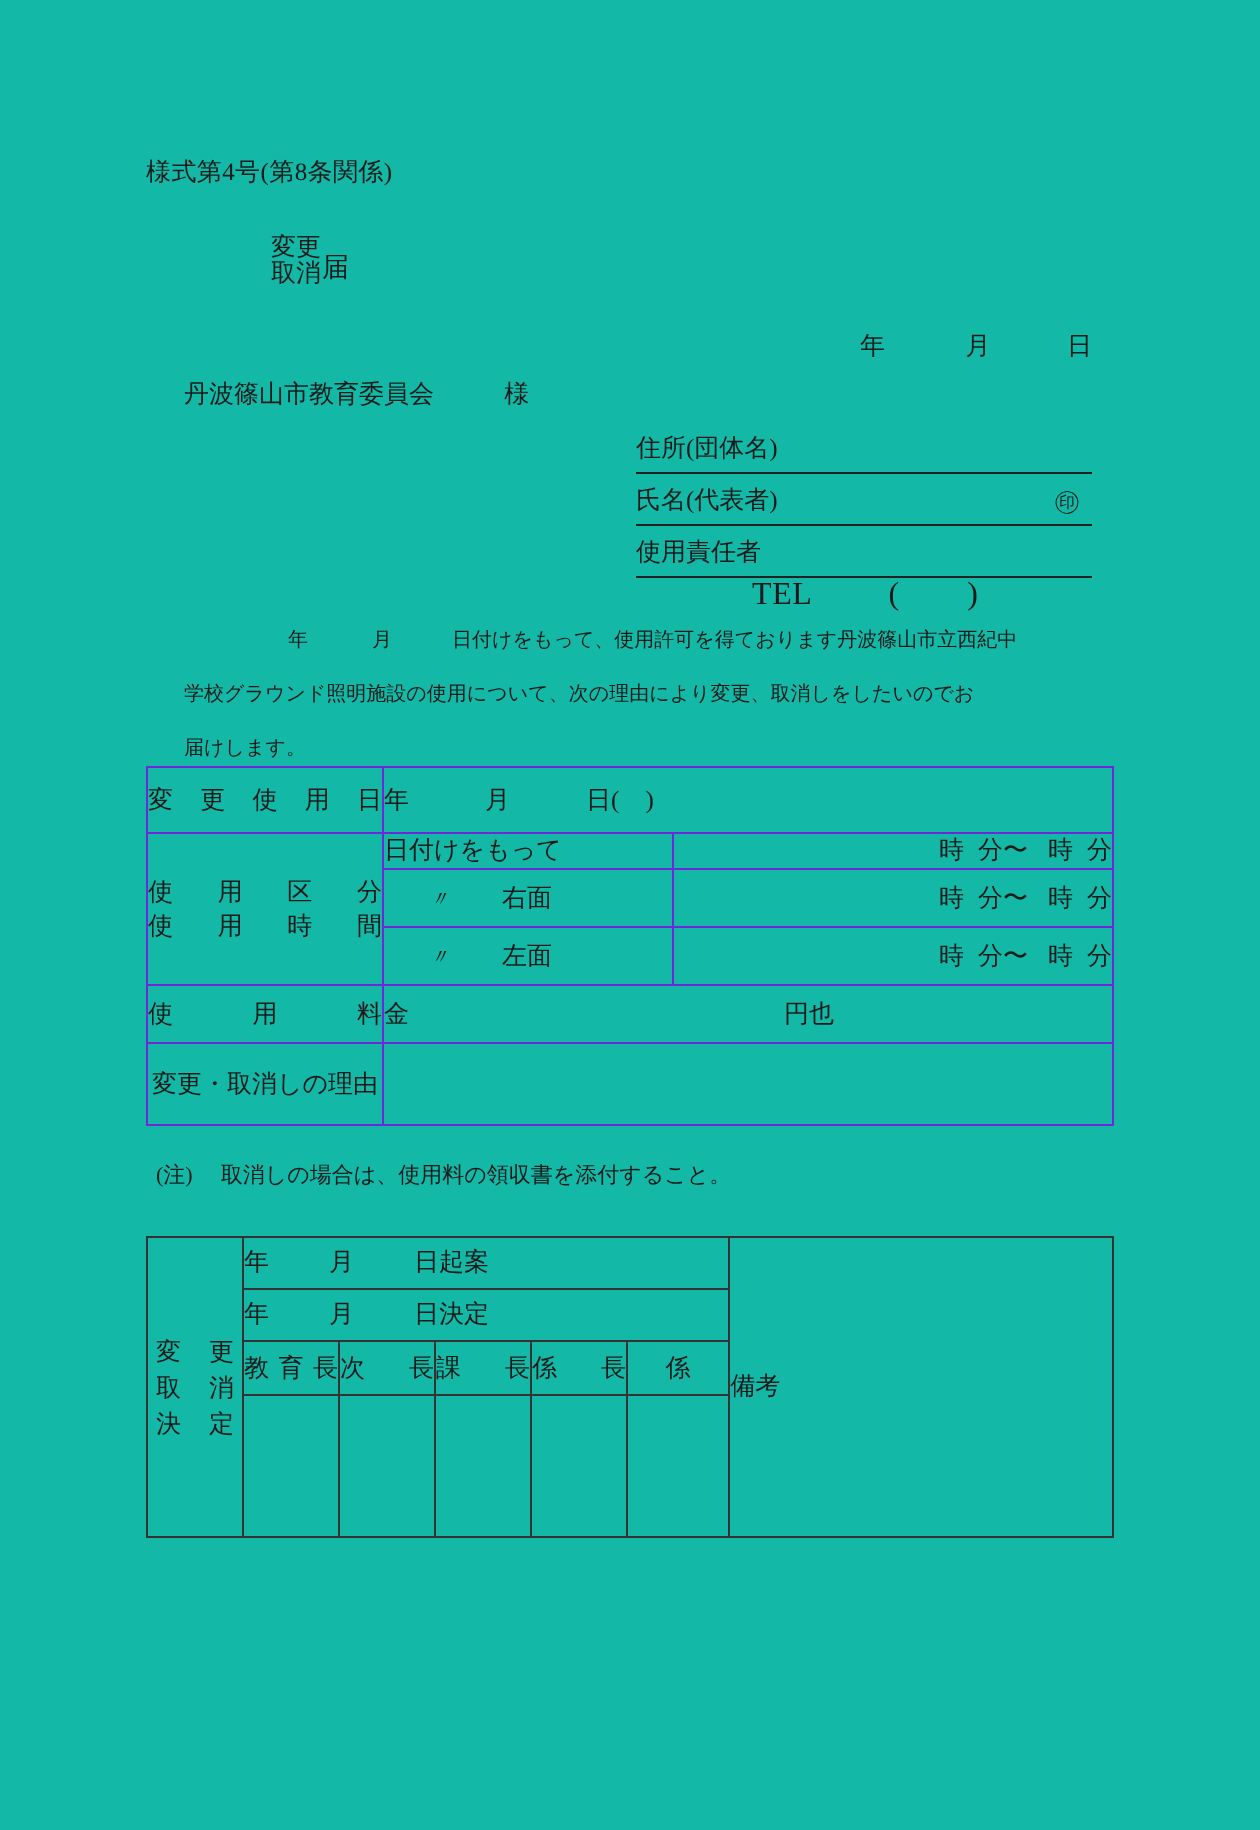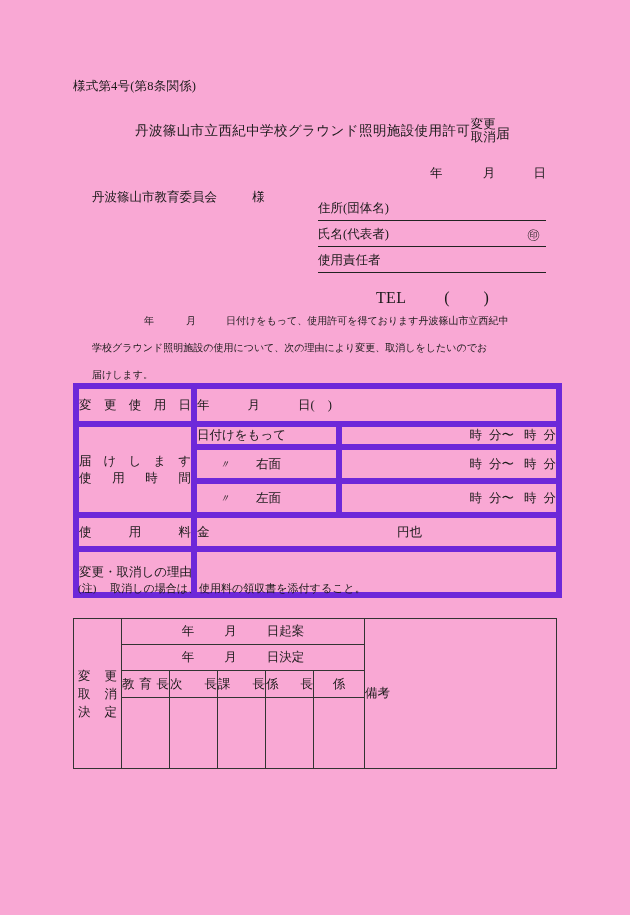--- a/index.html
+++ b/index.html
@@ -12,21 +12,21 @@
     height: 915px;
     position: relative;
     font-family: "Liberation Serif", "DejaVu Serif", serif;
     color: #1a1a1a;
     font-size: 12px;
     overflow: hidden;
   }
   .page {
     position: absolute;
     inset: 0;
-    background: #f9a8d4;
+    background: #14b8a6;
     text-decoration: underline;
   }
 
   
   .form-no {
     position: absolute;
     left: 73px;
     top: 78px;
     font-size: 12.5px;
     letter-spacing: 0.2px;
@@ -70,21 +70,21 @@
     top: 189px;
     font-size: 12.5px;
     white-space: nowrap;
   }
   .addressee .sama { margin-left: 32px; }
 
   
   .field-block {
     position: absolute;
     left: 318px;
-    top: 195px;
+    top: 211px;
     width: 228px;
     text-align: center;
   }
   .field-row {
     position: relative;
     height: 25px;
     border-bottom: 1px solid #222;
     font-size: 12.5px;
   }
   .field-row .lbl {
@@ -124,21 +124,21 @@
   .body-para .sp-m { display: inline-block; width: 30px; }
 
   
   table.grid {
     position: absolute;
     border-collapse: collapse;
     table-layout: fixed;
     font-size: 12.5px;
   }
   table.grid td {
-    border: 6px solid #6d28d9;
+    border: 1px solid #6d28d9;
     padding: 0;
     vertical-align: middle;
   }
 
   #main-table { left: 73px; top: 383px; width: 483px; }
 
   .lbl-cell {
     text-align: justify;
     text-align-last: justify;
     padding: 0 12px;
@@ -196,21 +196,21 @@
     display: flex;
     flex-direction: row-reverse;
     justify-content: center;
     gap: 14px;
     line-height: 18px;
     font-size: 12.5px;
   }
   .vert-col { display: flex; flex-direction: column; }
 
   .cell-draft {
-    text-align: center;
+    text-align: left;
     padding-right: 8px;
     white-space: nowrap;
   }
   .cell-draft .s { display: inline-block; width: 30px; }
   .cell-remark { padding-left: 7px; vertical-align: top; padding-top: 4px; }
   .cell-post {
     text-align: justify;
     text-align-last: justify;
     padding: 0 9px;
     white-space: nowrap;
@@ -219,21 +219,20 @@
   .cell-blank { }
 </style>
 </head>
 <body>
 
 <div class="page">
 
   <div class="form-no">様式第4号(第8条関係)</div>
 
   <div class="doc-title">
-    <span class="title-main">丹波篠山市立西紀中学校グラウンド照明施設使用許可</span>
     <span class="title-stack">
       <span>変更</span>
       <span>取消</span>
     </span>
     <span class="title-tail">届</span>
   </div>
 
   <div class="date-line">
     <span>年</span>
     <span class="gap-y"></span>
@@ -281,21 +280,21 @@
     <tbody>
       <tr>
         <td class="lbl-cell" style="height:32px">変更使用日</td>
         <td class="cell-date" colspan="2">
           <span>年</span><span class="s1"></span><span>月</span><span class="s2"></span><span>日(</span><span class="paren"> </span><span>)</span>
         </td>
       </tr>
 
       <tr>
         <td class="lbl-cell lbl-two" rowspan="3" style="height:28px">
-          <span class="ln">届けします</span>
+          <span class="ln">使用区分</span>
           <span class="ln">使用時間</span>
         </td>
         <td class="cell-area">日付けをもって</td>
         <td class="cell-time">
           <span class="t">時</span><span class="sp"></span><span class="t">分</span><span class="t">〜</span><span class="sp2"></span><span class="t">時</span><span class="sp"></span><span class="t">分</span>
         </td>
       </tr>
       <tr>
         <td class="cell-area sub" style="height:28px">
           <span class="ditto">〃</span><span class="ditto-gap"></span><span>右面</span>

